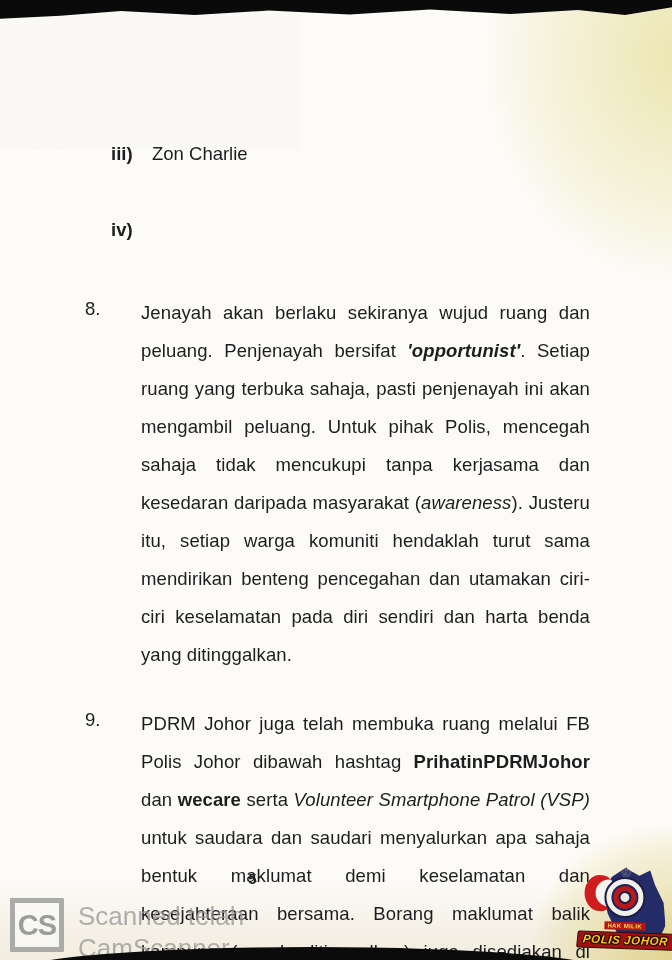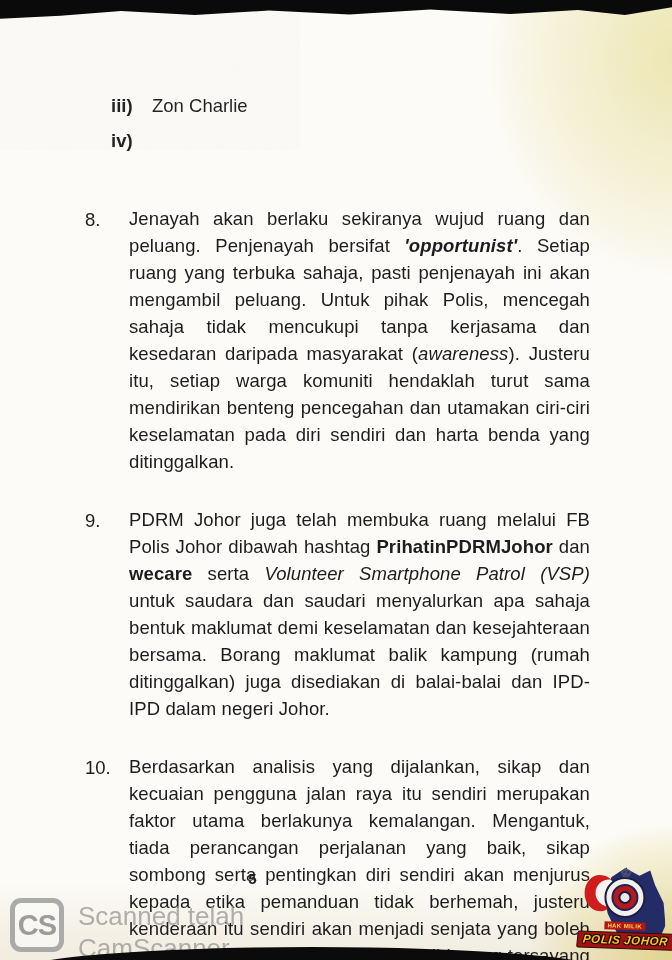--- a/index.html
+++ b/index.html
@@ -28,38 +28,38 @@
     background: #0b0b0b; border-radius: 50%; z-index: 6;
   }
 
   
   .doc-content {
     position: absolute; top: 92px; left: 85px; width: 505px; z-index: 2;
     color: #1d1d1f; font-size: 18.5px;
   }
 
   .zone-list { margin-left: 26px; }
-  .zone-item { display: flex; margin-bottom: 7px; }
+  .zone-item { display: flex; margin-bottom: 7px; margin-top: 48px; }
   .zone-marker { width: 41px; font-weight: bold; line-height: 28px; flex-shrink: 0; }
   .zone-title { font-weight: normal; line-height: 28px; }
   .zone-detail { line-height: 28px; }
 
   .paragraph-list { margin-top: 50px; }
   .para { display: flex; margin-bottom: 31px; }
   .para:last-child { margin-bottom: 0; }
   .para-num { width: 44px; flex-shrink: 0; line-height: 29.5px; }
-  .para-body { flex: 1; text-align: justify; line-height: 27px; letter-spacing: 0.1px; }
+  .para-body { flex: 1; text-align: justify; line-height: 38px; letter-spacing: 0.1px; margin-left: 12px; }
 
   .page-number { position: absolute; top: 870px; left: 0; width: 505px; z-index: 2;
     text-align: center; font-size: 15px; font-weight: bold; color: #222; }
 
   
   .cs-watermark { position: absolute; left: 10px; top: 898px; display: flex; align-items: flex-start; z-index: 3; }
   .cs-box {
-    width: 54px; height: 54px; border: 5px solid rgba(150,150,150,0.8); border-radius: 11px;
+    width: 54px; height: 54px; border: 5px solid rgba(150,150,150,0.8); border-radius: 1px;
     background: rgba(252,252,252,0.55); color: rgba(145,145,145,0.9);
     font-weight: bold; font-size: 29px; letter-spacing: -1px;
     display: flex; align-items: center; justify-content: center;
   }
   .cs-text { margin-left: 14px; color: rgba(150,150,150,0.75); font-size: 26px; line-height: 32px; margin-top: 2px; }
 
   
   .stamp { position: absolute; right: 4px; top: 866px; width: 86px; height: 88px; z-index: 7; transform: rotate(2deg); }
   .stamp-map {
     position: absolute; right: 2px; top: 2px; width: 66px; height: 80px; background: #232c66;

